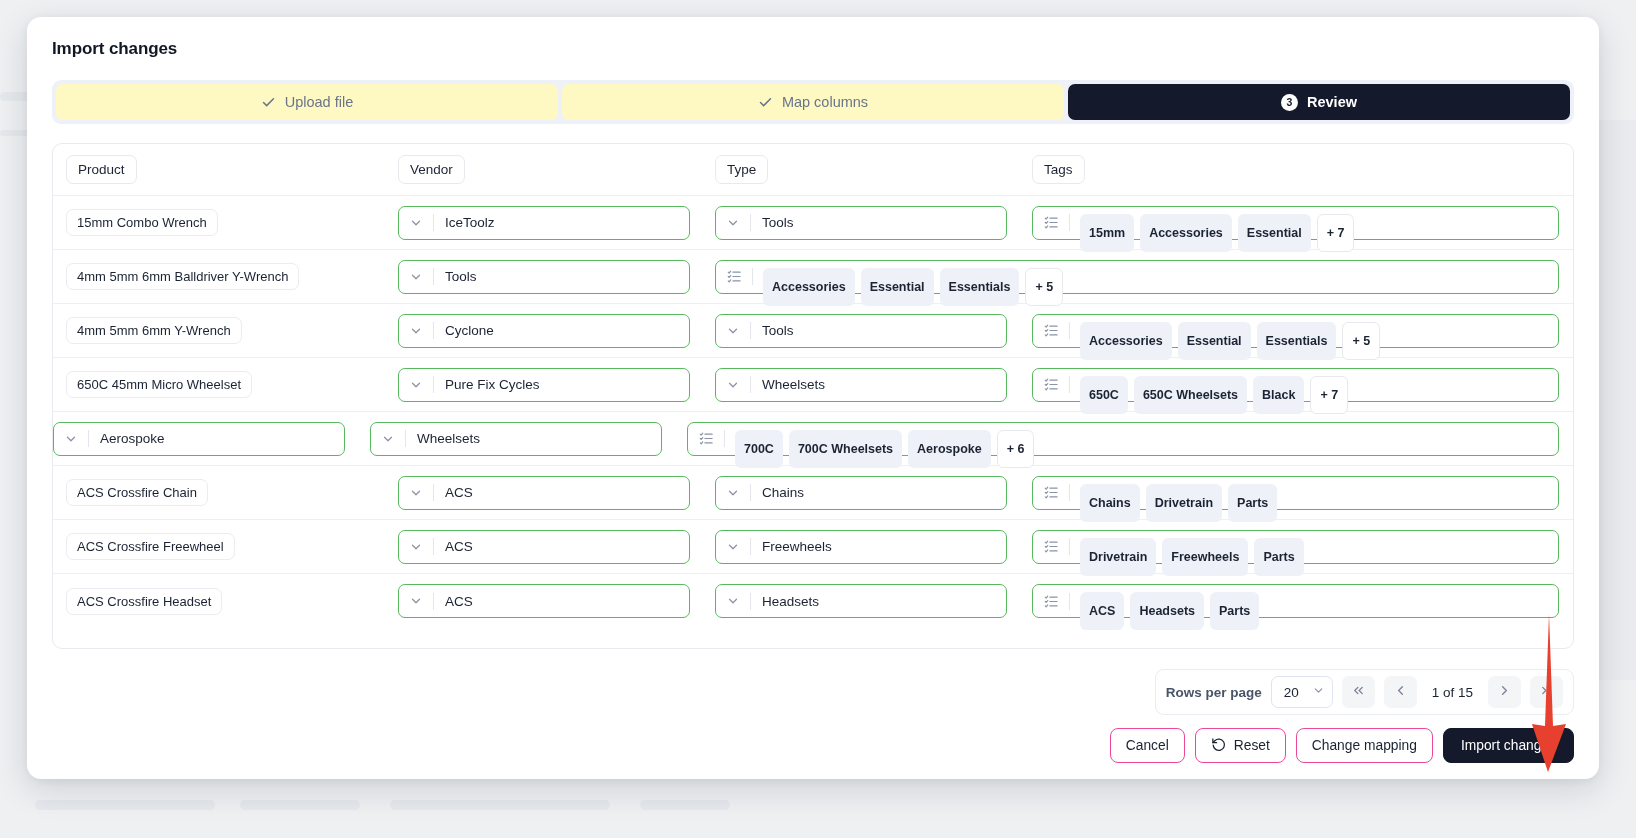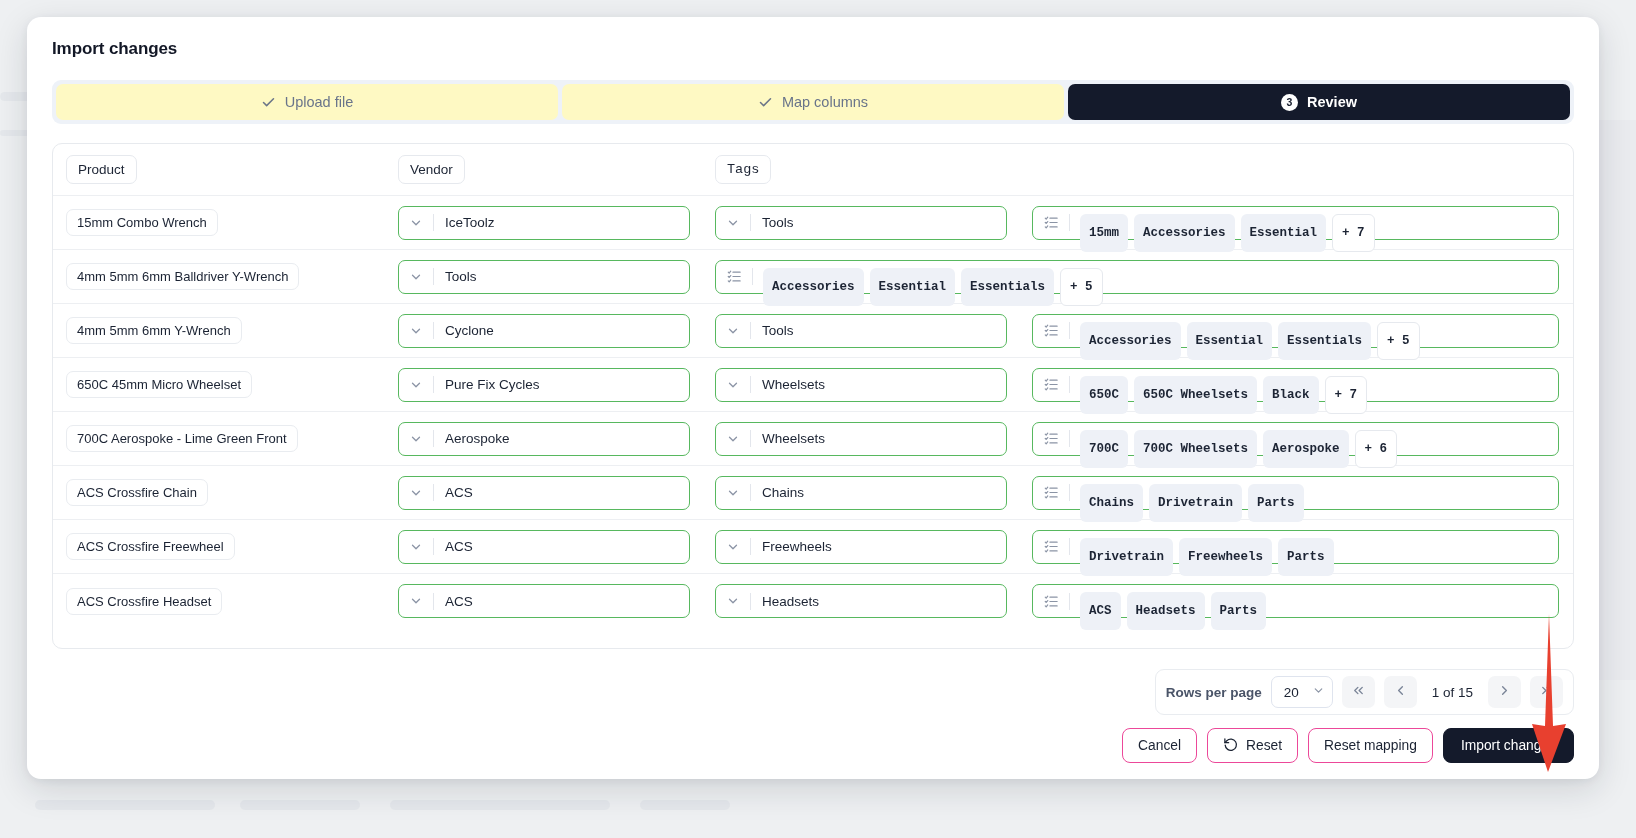--- a/index.html
+++ b/index.html
@@ -106,21 +106,21 @@
     display: flex;
     align-items: center;
     height: 54px;
     border-bottom: 1px solid #edeff2;
   }
   .thead { height: 52px; }
   .trow:last-child { border-bottom: none; }
   .col-product { width: 345px; padding-left: 13px; flex: none; }
   .col-vendor  { width: 317px; flex: none; }
   .col-type    { width: 317px; flex: none; }
-  .col-tags    { flex: 1 1 auto; padding-right: 14px; font-family: Liberation Mono, monospace; }
+  .col-tags    { flex: 1 1 auto; padding-right: 14px; }
 
   .hdr-chip {
     display: inline-flex;
     align-items: center;
     height: 29px;
     padding: 0 11px;
     border: 1px solid #e6e9ee;
     border-radius: 7px;
     background: #fff;
     font-size: 13.5px;
@@ -316,20 +316,23 @@
       </div>
 
     <div class="table-wrap">
       <div class="thead">
         <div class="col-product">
           <span class="hdr-chip">Product</span>
         </div>
         <div class="col-vendor">
           <span class="hdr-chip">Vendor</span>
         </div>
+        <div class="col-type">
+          <span class="hdr-chip">Type</span>
+        </div>
         <div class="col-tags">
           <span class="hdr-chip">Tags</span>
         </div>
       </div>
       <div id="tbody">
           <div class="trow">
             <div class="col-product"><span class="prod-chip">15mm Combo Wrench</span></div>
             <div class="col-vendor">
               <div class="field sel">
                 <span class="chev">
@@ -495,21 +498,20 @@
                 <span class="taglist">
                   <span class="tag">650C</span>
                   <span class="tag">650C Wheelsets</span>
                   <span class="tag">Black</span>
                   <span class="tag more">+ 7</span>
                 </span>
               </div>
             </div>
           </div>
           <div class="trow">
-            <div class="col-product"><span class="prod-chip">700C Aerospoke - Lime Green Front</span></div>
             <div class="col-vendor">
               <div class="field sel">
                 <span class="chev">
                   <svg width="14" height="14" viewBox="0 0 24 24" fill="none" stroke="#8b94a5" stroke-width="2.2" stroke-linecap="round" stroke-linejoin="round">
                     <polyline points="6 9 12 15 18 9"></polyline>
                   </svg>
                 </span>
                 <span class="vsep"></span>
                 <span class="field-val">Aerospoke</span>
               </div>
@@ -732,21 +734,21 @@
       <button class="btn">Cancel</button>
       <button class="btn">
         <span>
           <svg width="15" height="15" viewBox="0 0 24 24" fill="none" stroke="#1b2333" stroke-width="2" stroke-linecap="round" stroke-linejoin="round">
               <polyline points="3 3 3 9 9 9"></polyline>
               <path d="M3.5 13a9 9 0 1 0 2.6-7L3 9"></path>
             </svg>
         </span>
         <span>Reset</span>
       </button>
-      <button class="btn">Reset mapping</button>
+      <button class="btn">Change mapping</button>
       <button class="btn primary">Import changes</button>
     </div>
 
     <svg class="arrow" viewBox="0 0 60 158">
       <path d="M30 0 L34 112 L47 110 L29 158 L13 110 L26 112 Z" fill="#e8402f"></path>
     </svg>
 
   </div>
 </div>
 

